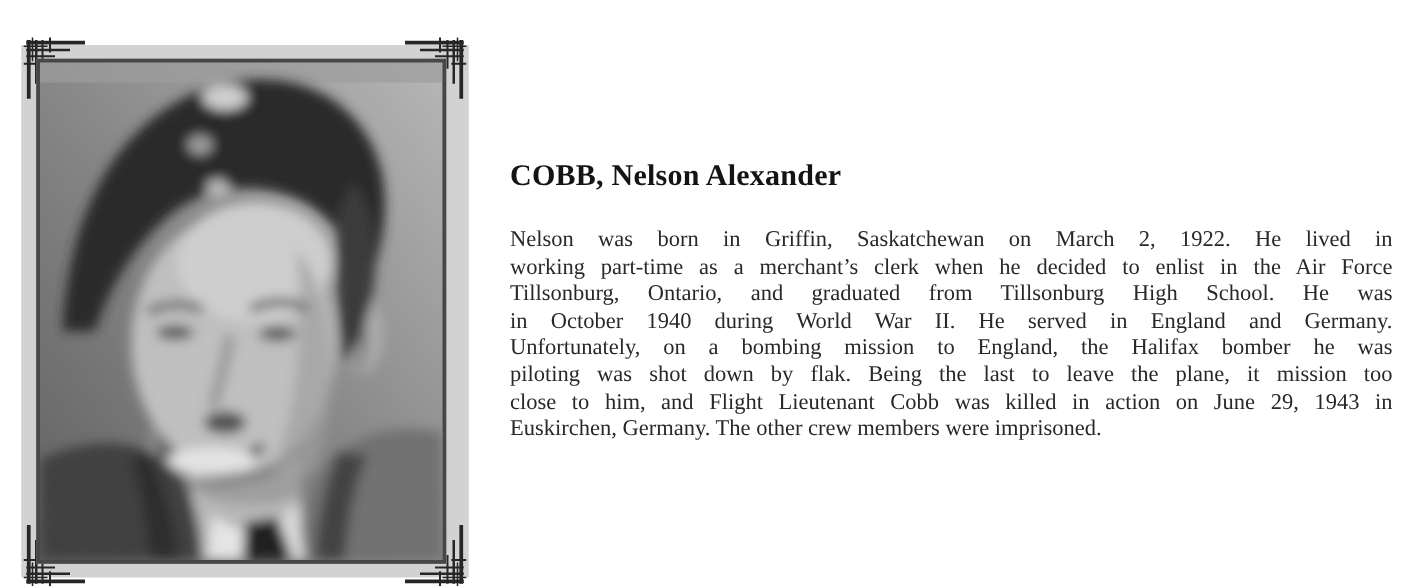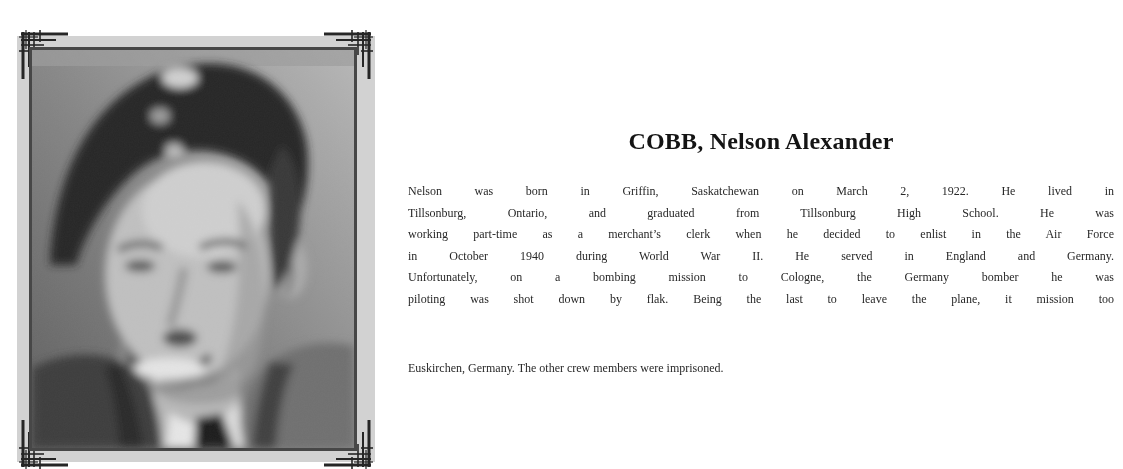--- a/index.html
+++ b/index.html
@@ -35,32 +35,32 @@
   .orn.bl { left: 1px;  bottom: -8px; transform: scaleY(-1); }
   .orn.br { right: 1px; bottom: -8px; transform: scale(-1,-1); }
 
   
   .bio {
     position: absolute; left: 408px; top: 128px; width: 706px;
   }
   .bio-title {
     margin: 0 0 26px 0;
     font-size: 24px; font-weight: bold; line-height: 27px;
-    text-align: center; letter-spacing: 0.2px;
+    letter-spacing: 0.2px;
     color: var(--title-color, #141414);
   }
   .bio-text { width: 706px; }
   .bio-line {
-    font-size: 12px; line-height: 21.6px;
+    font-size: 18px; line-height: 21.6px;
     color: var(--body-color, #282828);
     text-align: justify;
     text-align-last: justify;
     white-space: normal;
   }
-  .bio-line.last { text-align-last: left; margin-top: 47px; }
+  .bio-line.last { text-align-last: left; }
 </style>
 </head>
 <body>
 
 <div class="photo-frame">
 
   <div class="orn tl">
     <svg viewBox="0 0 52 52">
       <g stroke="currentColor" fill="none">
         <path d="M3 5 H50" stroke-width="3"></path>
@@ -192,20 +192,21 @@
       <rect width="322" height="398" filter="url(#grain)" opacity="0.5"></rect>
     </svg>
   </div>
 </div>
 
 <div class="bio">
   <h1 class="bio-title">COBB, Nelson Alexander</h1>
   <div class="bio-text">
 
   <div class="bio-line">Nelson was born in Griffin, Saskatchewan on March 2, 1922. He lived in</div>
+      <div class="bio-line">working part-time as a merchant’s clerk when he decided to enlist in the Air Force</div>
       <div class="bio-line">Tillsonburg, Ontario, and graduated from Tillsonburg High School. He was</div>
-      <div class="bio-line">working part-time as a merchant’s clerk when he decided to enlist in the Air Force</div>
       <div class="bio-line">in October 1940 during World War II. He served in England and Germany.</div>
-      <div class="bio-line">Unfortunately, on a bombing mission to Cologne, the Germany bomber he was</div>
+      <div class="bio-line">Unfortunately, on a bombing mission to England, the Halifax bomber he was</div>
       <div class="bio-line">piloting was shot down by flak. Being the last to leave the plane, it mission too</div>
+      <div class="bio-line">close to him, and Flight Lieutenant Cobb was killed in action on June 29, 1943 in</div>
       <div class="bio-line last">Euskirchen, Germany. The other crew members were imprisoned.</div>
     </div>
 </div>
 
 </body></html>

